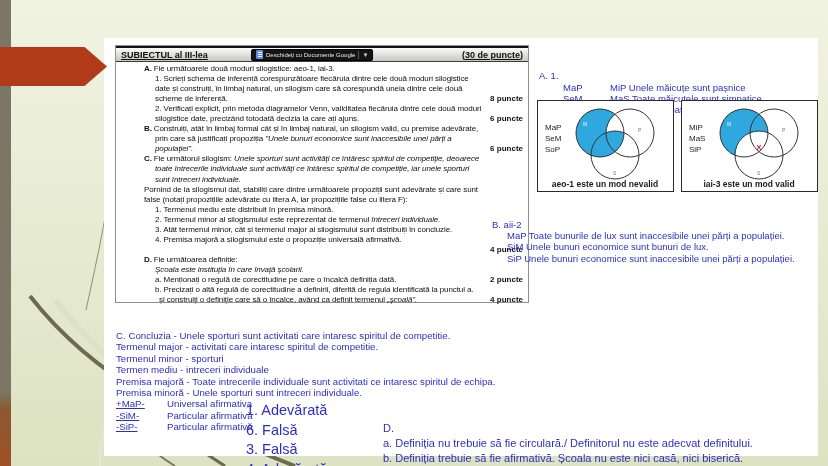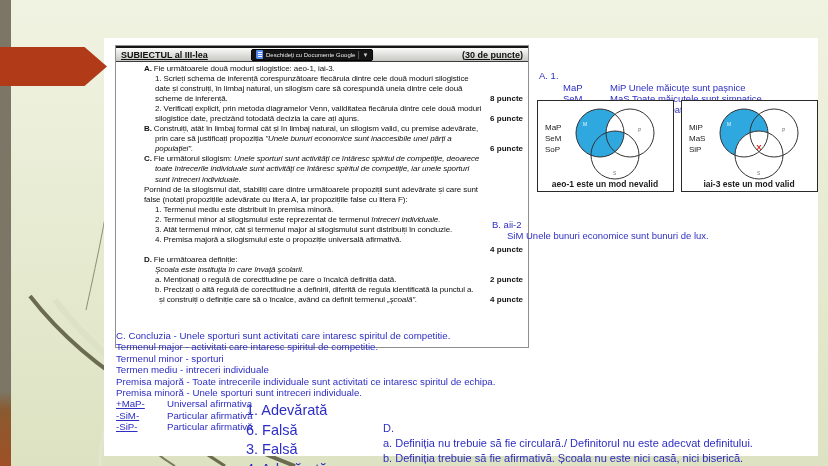--- a/index.html
+++ b/index.html
@@ -16,21 +16,21 @@
   #deco{position:absolute;left:0;top:0;width:828px;height:466px;z-index:0;}
   
   #ribbon{position:absolute;left:0;top:47px;width:107px;height:39px;z-index:3;
     background:#b13a19;
     clip-path:polygon(0 0,79% 0,100% 50%,79% 100%,0 100%);
     filter:drop-shadow(0 3px 1px rgba(70,55,30,.55));}
   
   #panel{position:absolute;left:104px;top:38px;width:714px;height:418px;background:#ffffff;z-index:1;}
 
   
-  #doc{position:absolute;left:11px;top:7px;width:414px;height:303px;border:1px solid #8f8f8f;background:#fff;}
+  #doc{position:absolute;left:11px;top:7px;width:414px;height:258px;border:1px solid #8f8f8f;background:#fff;}
   #doc-header{height:16px;border-top:2px solid #151515;border-bottom:1px solid #3c3c3c;
     background:linear-gradient(180deg,#fbfbf9,#c6c6c2);display:flex;align-items:center;
     padding:0 5px;position:relative;}
   #doc-title{font-size:9px;font-weight:bold;text-decoration:underline;color:#111;white-space:nowrap;}
   #doc-points{margin-left:auto;font-size:9px;font-weight:bold;text-decoration:underline;color:#111;white-space:nowrap;}
   #open-btn{position:absolute;left:50%;top:50%;transform:translate(-58%,-50%);
     display:flex;align-items:center;gap:3px;background:#141414;border:1px solid #000;
     border-radius:2px;padding:1px 4px;height:12px;cursor:pointer;}
   #open-btn .glabel{color:#e8e8e8;font-size:6px;white-space:nowrap;}
   .gdoc-ico{display:inline-block;width:7px;height:9px;background:#5b8def;position:relative;border-radius:1px;}
@@ -198,21 +198,23 @@
         <text x="76" y="75" font-size="5" fill="#777">S</text>
         <text x="78" y="50" font-size="8" font-weight="bold" fill="#e02020" text-anchor="middle">X</text>
         <text x="68" y="87" font-size="8.5" font-weight="bold" fill="#1a1a1a" text-anchor="middle">iai-3 este un mod valid</text>
       </svg>
     </div>
 
     <div id="ansB" class="blue">
       <div>B. aii-2</div>
       <div class="b-lines">
 
+      <div>MaP Toate bunurile de lux sunt inaccesibile unei părți a populației.</div>
           <div>SiM Unele bunuri economice sunt bunuri de lux.</div>
+          <div>SiP Unele bunuri economice sunt inaccesibile unei părți a populației.</div>
         </div>
     </div>
 
     <div id="ansC" class="blue">
       <div>
 
       <div>C. Concluzia - Unele sporturi sunt activitati care intaresc spiritul de competitie.</div>
           <div>Termenul major - activitati care intaresc spiritul de competitie.</div>
           <div>Termenul minor - sporturi</div>
           <div>Termen mediu - intreceri individuale</div>

